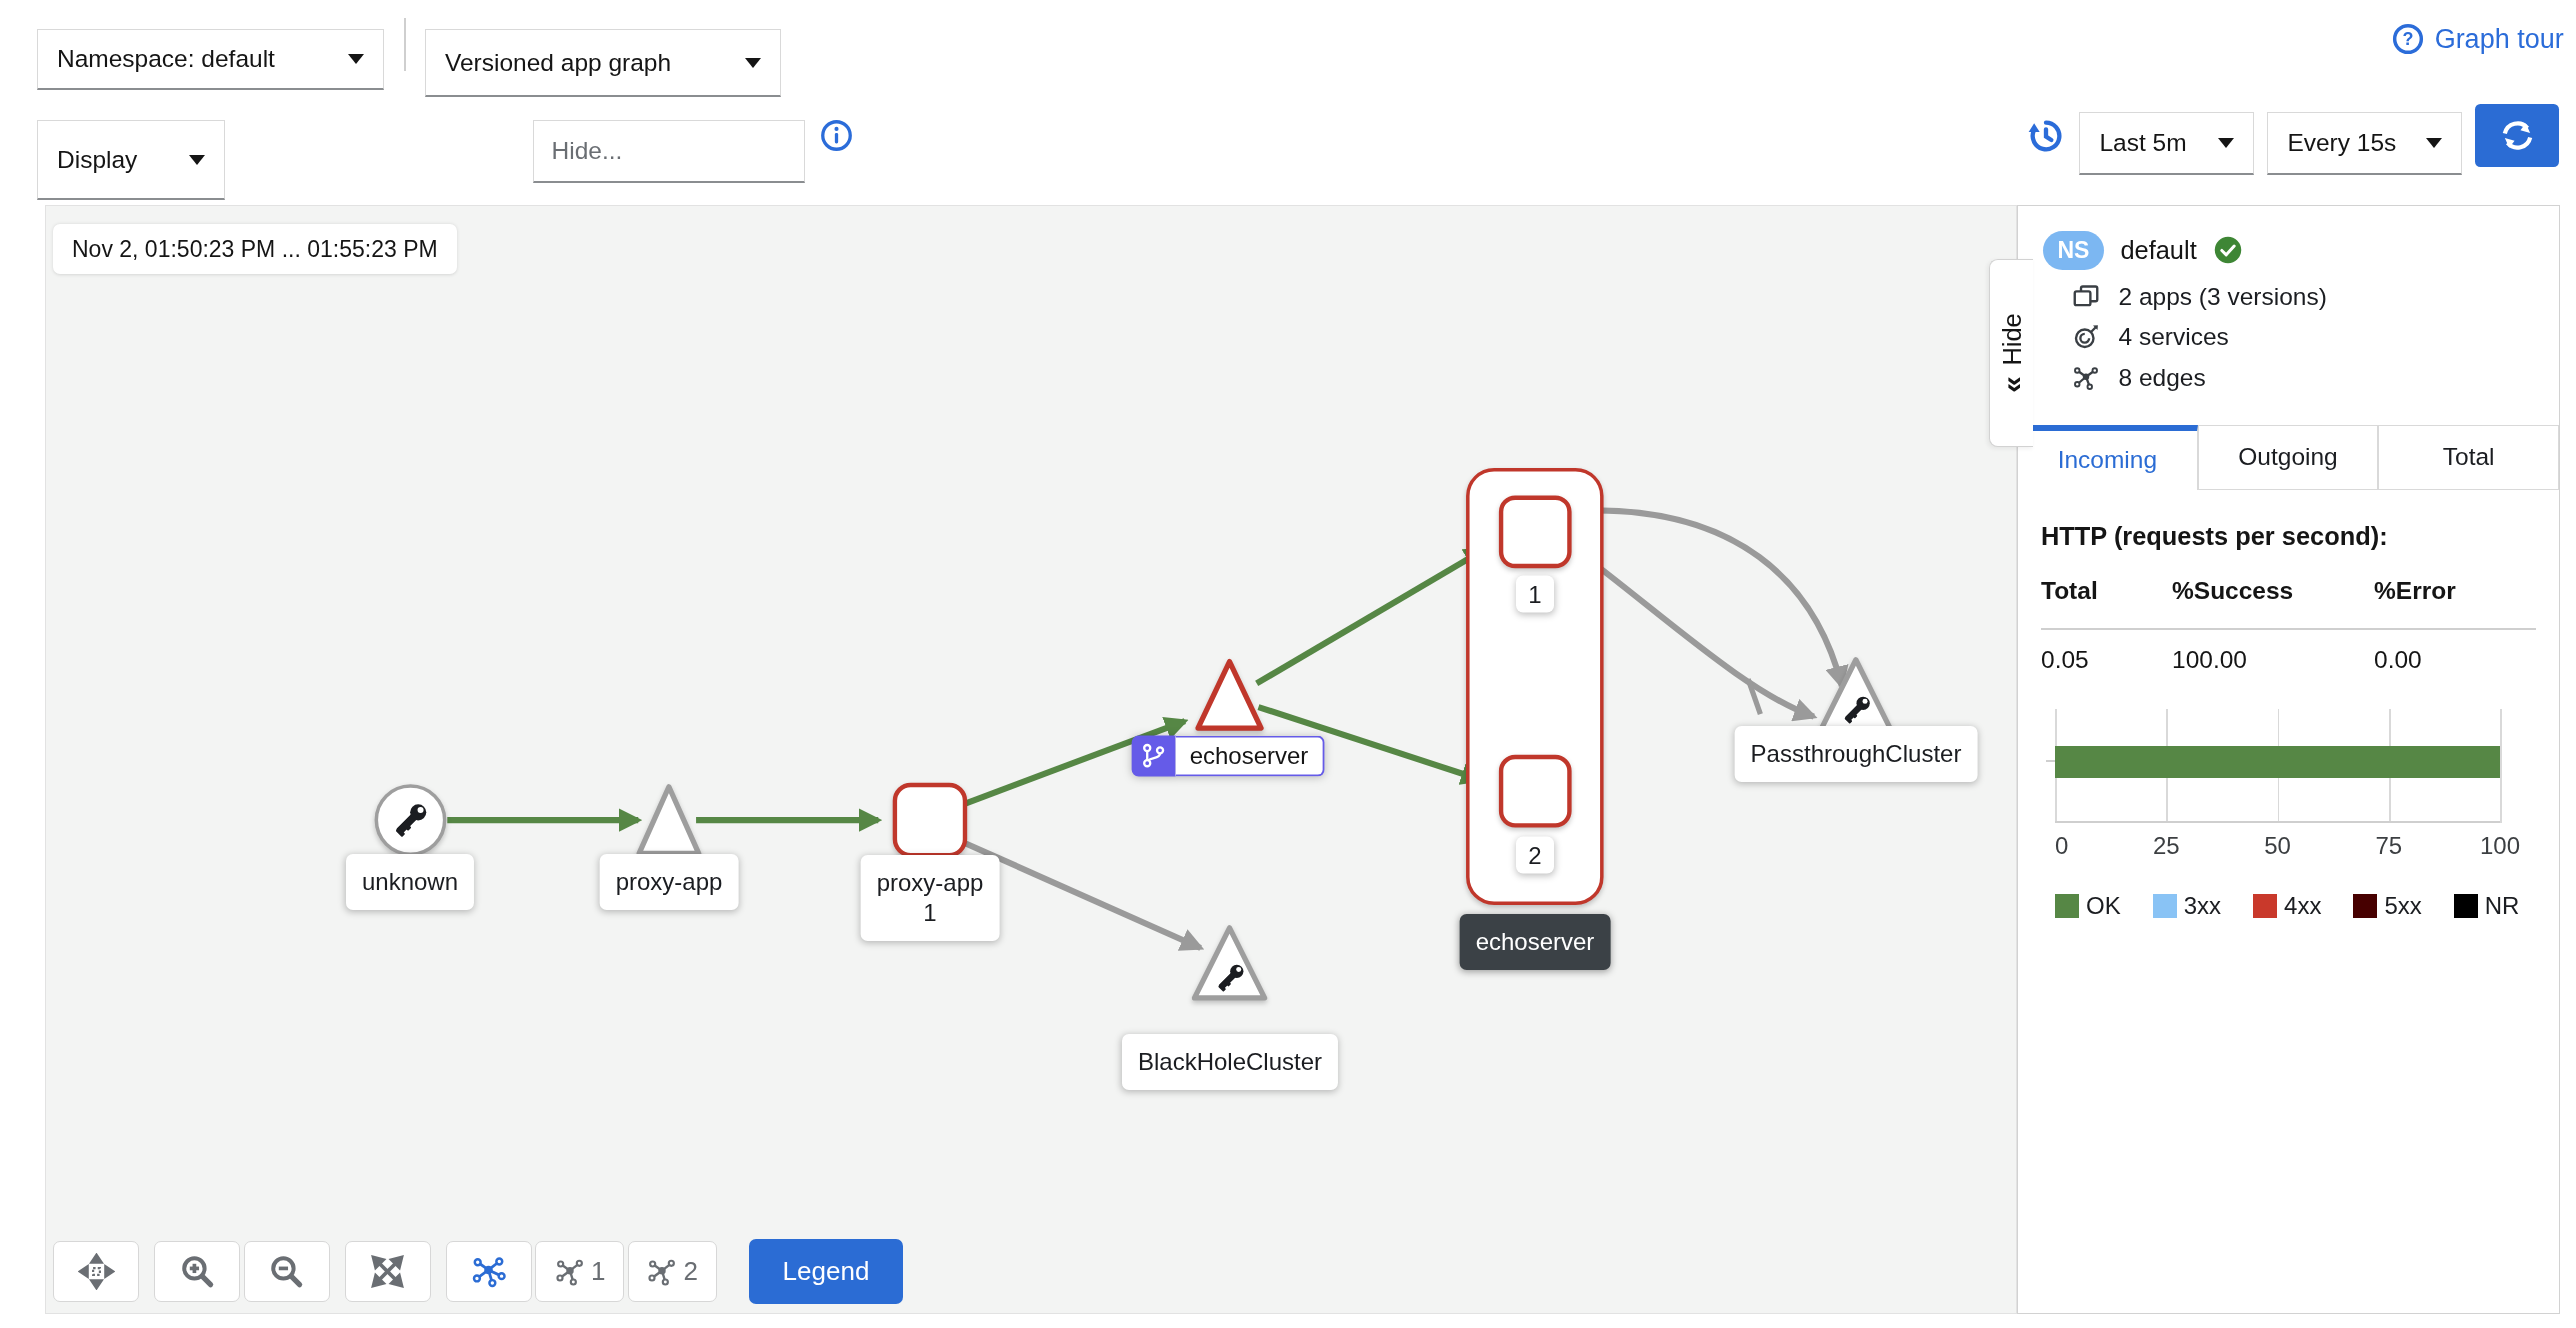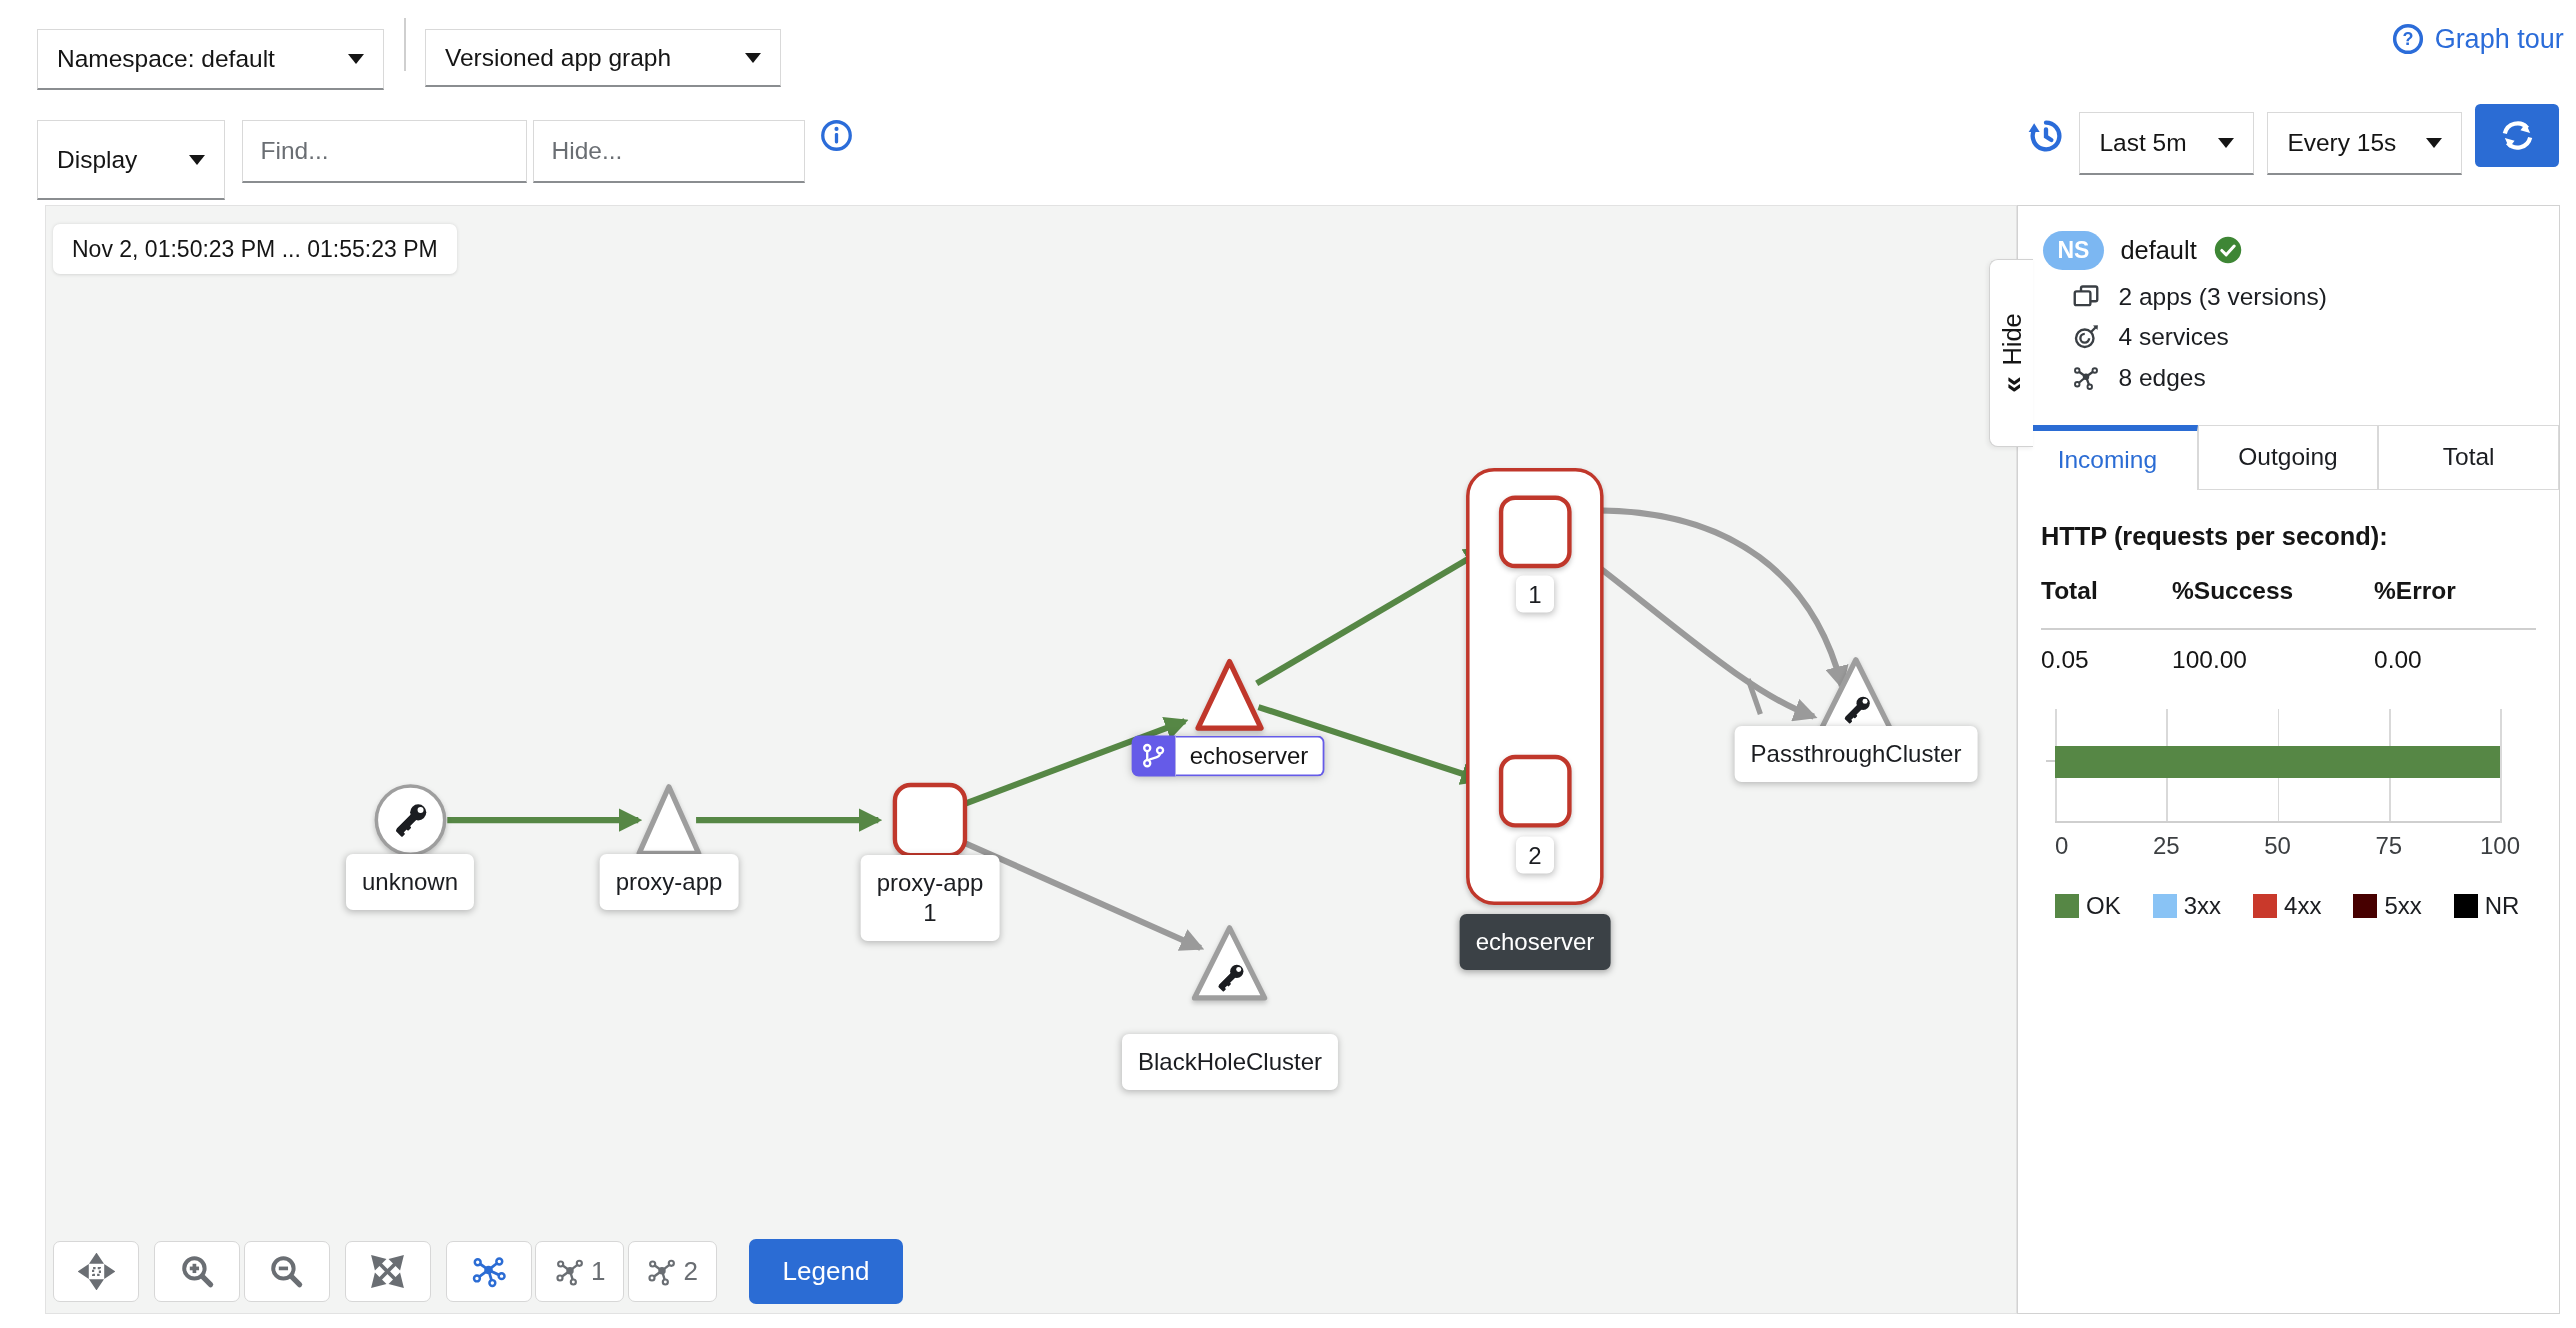--- a/index.html
+++ b/index.html
@@ -14,21 +14,21 @@
     font-family:inherit;
     margin-top:16px;
   }
   .dropdown { justify-content:space-between; padding:0 19px; cursor:pointer; }
   .caret { width:0; height:0; border-left:8px solid transparent; border-right:8px solid transparent; border-top:10.5px solid #151515; margin-left:16px; }
   input.ctrl { padding:0 17.5px; }
   input.ctrl::placeholder { color:#6a6e73; opacity:1; }
 
   .ns-dd { position:absolute; left:37px; top:13px; width:347px; height:61px; }
   .top-divider { position:absolute; left:404px; top:17.5px; width:1.8px; height:53px; background:#cfcfcf; }
-  .gt-dd { position:absolute; left:425px; top:13px; width:356px; height:58px; }
+  .gt-dd { position:absolute; left:425px; top:13px; width:356px; height:68px; }
   .tour { position:absolute; right:12.3px; top:23px; display:flex; align-items:center; gap:10.5px; color:#2b6cd9; font-size:27px; cursor:pointer; }
 
   .disp-dd { position:absolute; left:37px; top:104px; width:188px; height:80px; }
   .find-in { position:absolute; left:242px; top:104px; width:285px; height:63px; }
   .hide-in { position:absolute; left:533px; top:104px; width:272px; height:63px; }
   .info-ic { position:absolute; left:820px; top:119px; width:33px; height:33px; }
 
   .right-cluster { position:absolute; top:104px; right:16.6px; height:63px; display:flex; align-items:center; gap:13px; }
   .time-dd { width:175px; height:63px; }
   .int-dd { width:195px; height:63px; }
@@ -137,21 +137,20 @@
       <circle cx="12" cy="12" r="10" fill="none" stroke="#2b6cd9" stroke-width="2.6"></circle>
       <text x="12" y="16.6" text-anchor="middle" font-size="13.5" font-weight="bold" fill="#2b6cd9" font-family="Liberation Sans, sans-serif">?</text>
     </svg>
     <span>Graph tour</span>
   </div>
 
   <div class="ctrl dropdown disp-dd">
     <span>Display</span>
     <span class="caret"></span>
   </div>
-  <input class="ctrl find-in" placeholder="Find..." style="">
   <input class="ctrl hide-in" placeholder="Hide..." style="">
   <svg class="info-ic" viewBox="0 0 24 24">
     <circle cx="12" cy="12" r="10" fill="none" stroke="#2b6cd9" stroke-width="2.4"></circle>
     <circle cx="12" cy="7.2" r="1.5" fill="#2b6cd9"></circle>
     <rect x="10.8" y="10.2" width="2.4" height="7.6" rx="1" fill="#2b6cd9"></rect>
   </svg>
 
   <div class="right-cluster">
     <svg width="40" height="40" viewBox="0 0 24 24">
       <path d="M12 4a8 8 0 1 1-7.4 5" fill="none" stroke="#2b6cd9" stroke-width="2.6" stroke-linecap="round"></path>

